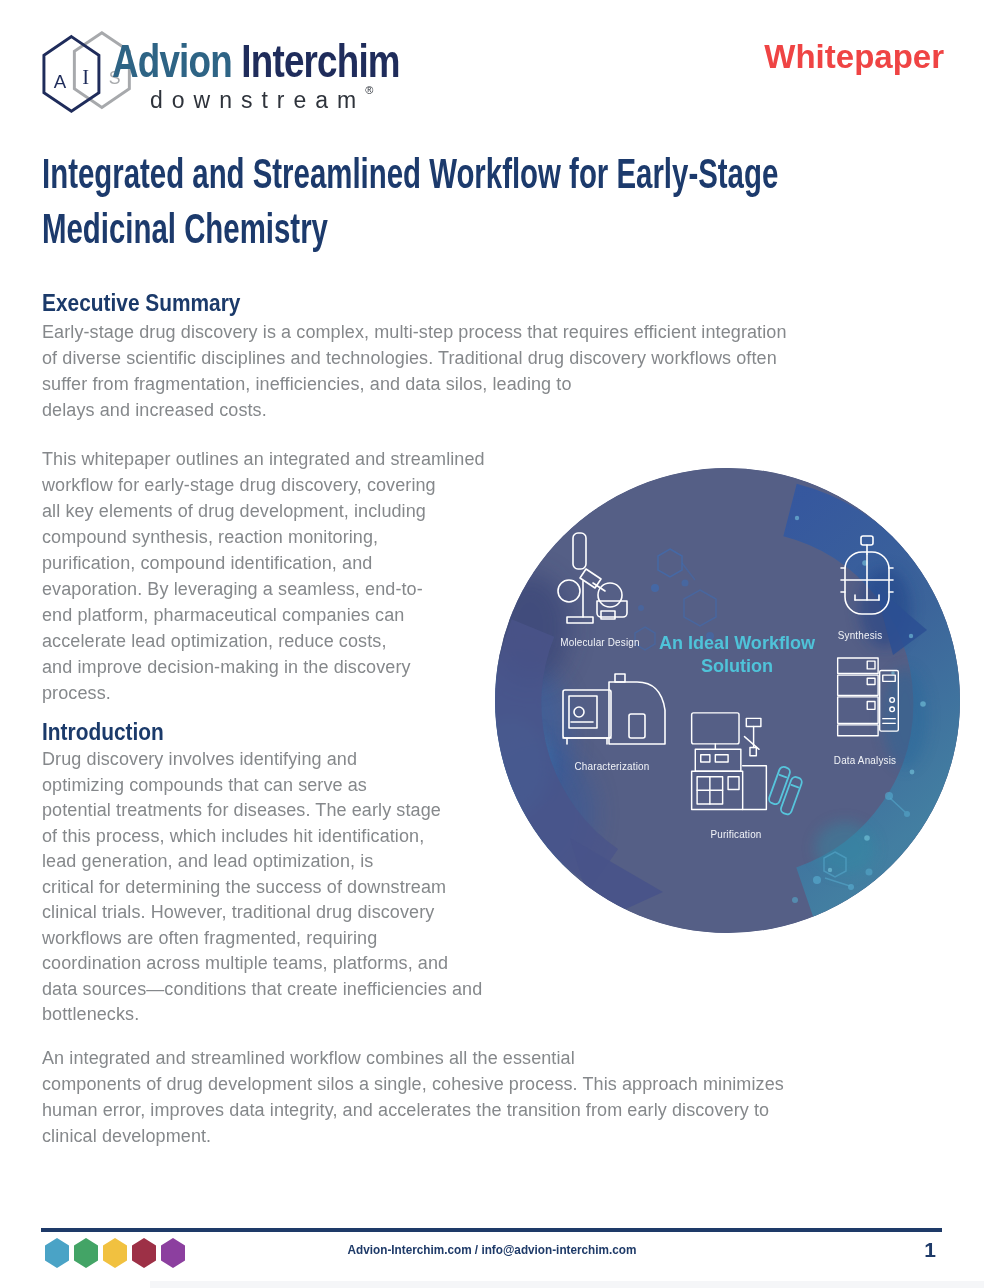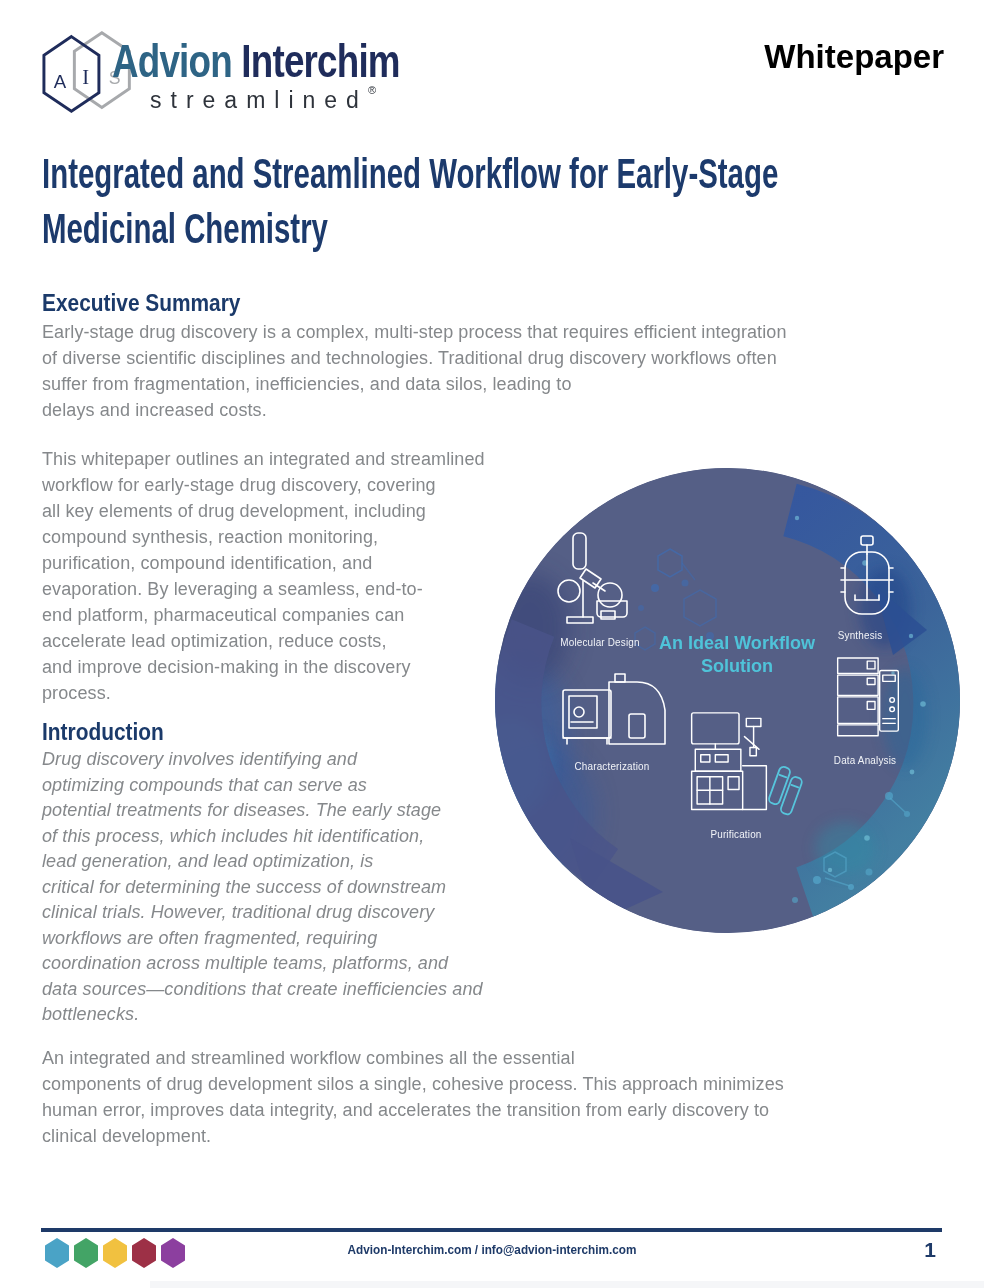--- a/index.html
+++ b/index.html
@@ -17,42 +17,42 @@
   }
   .brand-first{color:#2E6485;}
   .brand-second{color:#1F2C5B;}
   .brand-tagline{
     position:absolute;left:150px;top:84px;font-size:23px;color:#2E333B;
     letter-spacing:9px;font-weight:400;white-space:nowrap;
   }
   .brand-reg{font-size:11px;vertical-align:14px;letter-spacing:0;}
   .doc-type{
     position:absolute;right:40px;top:38px;font-size:33px;font-weight:700;
-    color:#000000;letter-spacing:0;
+    color:#ef4444;letter-spacing:0;
   }
   
   .doc-title{
     position:absolute;left:42px;top:146px;width:1170px;
     font-size:42px;line-height:55px;font-weight:700;color:#1C3A6C;
     transform:scaleX(.70);transform-origin:left top;white-space:pre-line;
   }
   
   .section-heading{
     position:absolute;font-size:24px;font-weight:700;color:#1B3A6A;
     transform:scaleX(.87);transform-origin:left top;white-space:nowrap;
   }
   .h-exec{left:42px;top:289px;}
   .h-intro{left:42px;top:718px;}
   .body-text{
     position:absolute;font-size:18px;line-height:26px;color:#85888B;
     white-space:pre-line;letter-spacing:.1px;
   }
   .p1{left:42px;top:319px;width:900px;}
   .p2{left:42px;top:446px;width:520px;}
-  .p3{left:42px;top:747px;width:530px;line-height:25.5px;font-style:italic;}
+  .p3{left:42px;top:747px;width:530px;line-height:25.5px;}
   .p4{left:42px;top:1045px;width:900px;}
   
   .diagram{
     position:absolute;left:495px;top:468px;width:465px;height:465px;
     border-radius:50%;overflow:hidden;background:#555F86;
   }
   .diagram-bg{position:absolute;left:0;top:0;}
   .diagram-center{
     position:absolute;left:122px;top:163px;width:240px;text-align:center;
     font-size:19px;line-height:23px;font-weight:700;color:#4FC3D9;
@@ -103,21 +103,21 @@
       <polygon points="63,2 91,21 91,59 63,78 35,59 35,21" fill="none" stroke="#A7A9AC" stroke-width="3"></polygon>
       <polygon points="32,6 60,25 60,63 32,82 4,63 4,25" fill="none" stroke="#1F2C5B" stroke-width="3"></polygon>
       <text x="14" y="58" font-family="Liberation Sans, sans-serif" font-size="19" fill="#1F2C5B">A</text>
       <text x="43" y="54" font-family="Liberation Serif, serif" font-size="21" fill="#1F2C5B">I</text>
       <text x="70" y="54" font-family="Liberation Sans, sans-serif" font-size="18" fill="#A7A9AC">S</text>
     </svg>
   </div>
   <div class="brand-line">
     <span class="brand-first">Advion</span><span> </span><span class="brand-second">Interchim</span>
   </div>
-  <div class="brand-tagline"><span>streamlined</span><span class="brand-reg">®</span></div>
+  <div class="brand-tagline"><span>downstream</span><span class="brand-reg">®</span></div>
   <div class="doc-type">Whitepaper</div>
 
   <div class="doc-title">Integrated and Streamlined Workflow for Early-Stage
 Medicinal Chemistry</div>
 
   <div class="section-heading h-exec">Executive Summary</div>
   <div class="body-text p1">Early-stage drug discovery is a complex, multi-step process that requires efficient integration
 of diverse scientific disciplines and technologies. Traditional drug discovery workflows often
 suffer from fragmentation, inefficiencies, and data silos, leading to
 delays and increased costs.</div>

